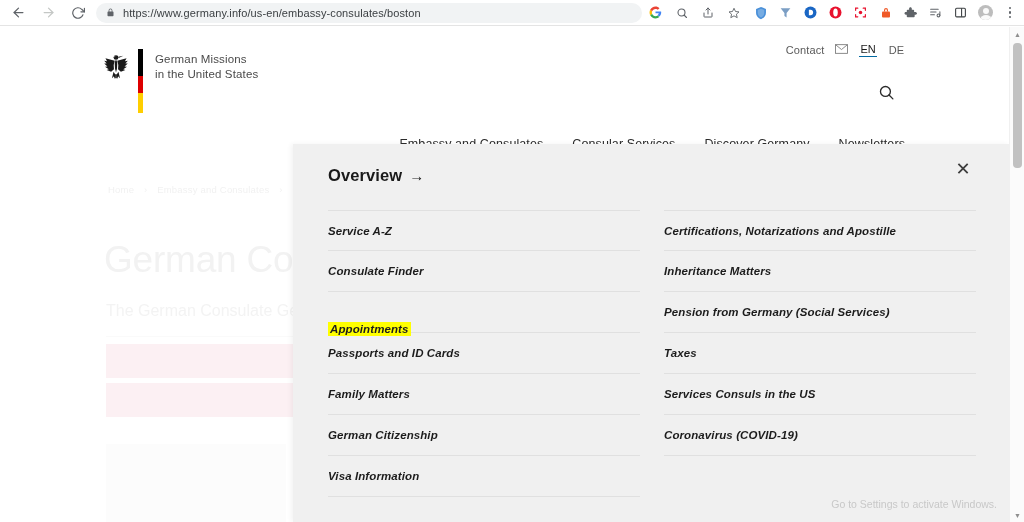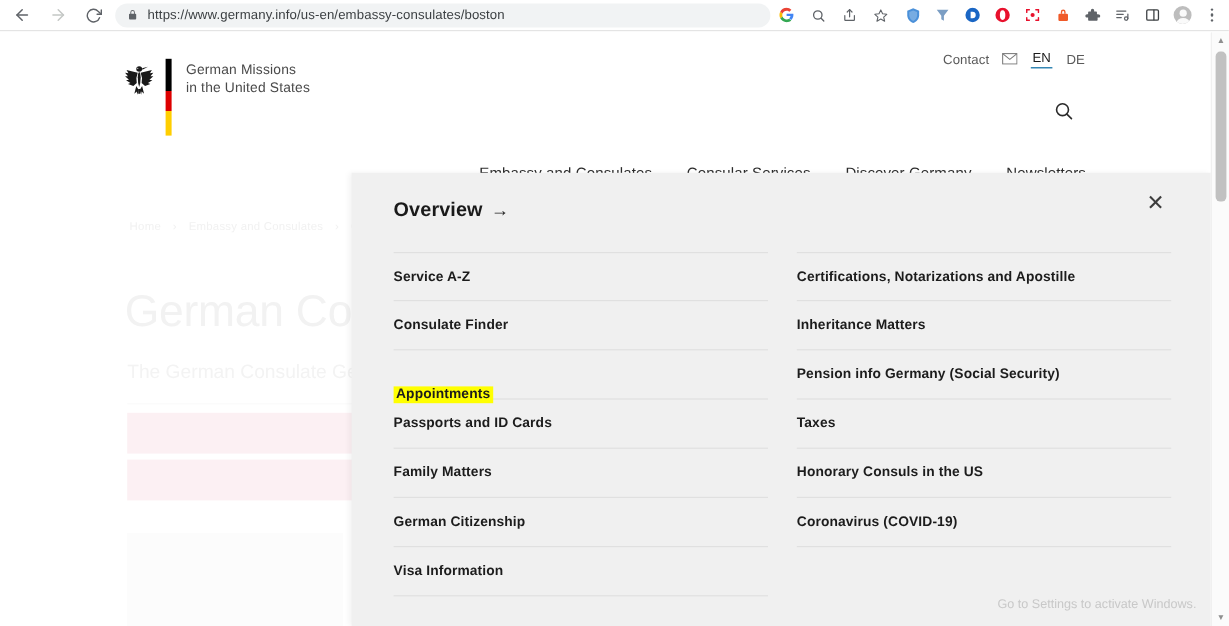--- a/index.html
+++ b/index.html
@@ -195,21 +195,21 @@
     position: absolute; left: 35px; top: 22px;
     font-size: 16.5px; font-weight: bold; color: #1a1a1a;
     letter-spacing: 0.1px;
     display: flex; align-items: center; gap: 7px;
   }
   .overview .arrow { font-weight: 400; font-size: 15px; }
 
   .mega-cols {
     position: absolute; left: 35px; top: 66px;
     width: 648px;
-    display: flex; gap: 24px;
+    display: flex; gap: 24px; font-style: italic;
   }
   .mcol { width: 312px; }
   .mitem {
     height: 41px;
     display: flex; align-items: center;
     border-bottom: 1px solid #e0e0e0;
   }
   .mcol .mitem:first-child { border-top: 1px solid #e0e0e0; }
   .mitem span {
     font-size: 11.5px; font-weight: bold; color: #1c1c1c;
@@ -478,27 +478,27 @@
       </div>
 
       <div class="mcol">
         <div class="mitem">
             <span>Certifications, Notarizations and Apostille</span>
           </div>
         <div class="mitem">
             <span>Inheritance Matters</span>
           </div>
         <div class="mitem">
-            <span>Pension info Germany (Social Security)</span>
+            <span>Pension from Germany (Social Services)</span>
           </div>
         <div class="mitem">
             <span>Taxes</span>
           </div>
         <div class="mitem">
-            <span>Honorary Consuls in the US</span>
+            <span>Services Consuls in the US</span>
           </div>
         <div class="mitem">
             <span>Coronavirus (COVID-19)</span>
           </div>
       </div>
     </div>
   </div>
 
   <div class="watermark">
     <div class="wm-2">Go to Settings to activate Windows.</div>

